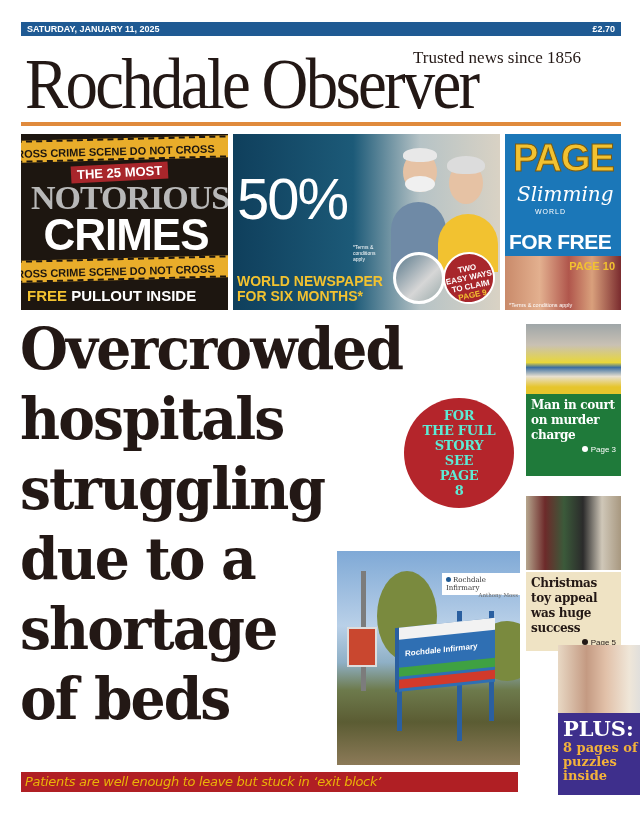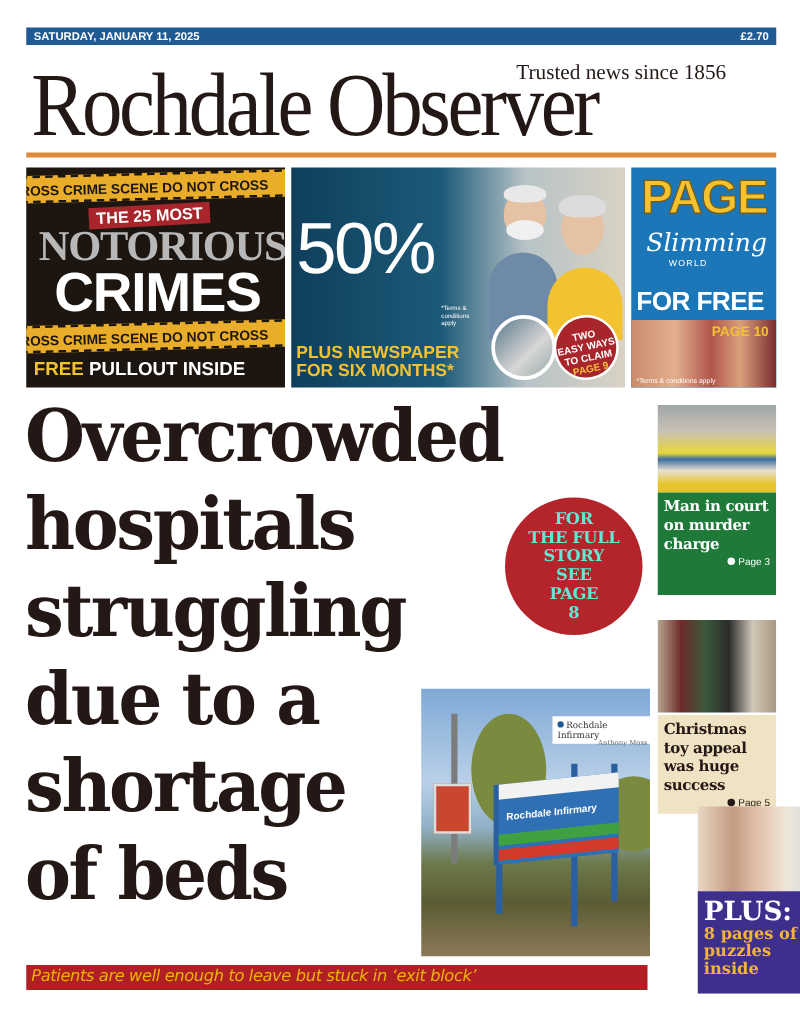--- a/index.html
+++ b/index.html
@@ -129,21 +129,21 @@
     <div class="head" style="left:22px; top:34px; width:30px; height:16px; background:#f0f0f0;"></div>
     <div class="shirt" style="left:55px; top:72px; width:60px; height:58px; background:#f2c230;"></div>
     <div class="head" style="left:66px; top:20px; width:34px; height:42px;"></div>
     <div class="hair" style="left:64px; top:14px; width:38px; height:18px; background:#dcdcdc;"></div>
   </div>
   <div class="offer-big">
     <div>50%</div>
   </div>
   <div class="offer-tc">*Terms &amp; conditions apply</div>
   <div class="offer-sub">
-    <div>PLUS NEWSPAPER</div>
+    <div>WORLD NEWSPAPER</div>
     <div>FOR SIX MONTHS*</div>
   </div>
   <div class="paper-circle"></div>
   <div class="claim-circle">
     <span>TWO</span><br>
     <span>EASY WAYS</span><br>
     <span>TO CLAIM</span>
     <span class="pg">PAGE 9</span>
   </div>
 </div>

